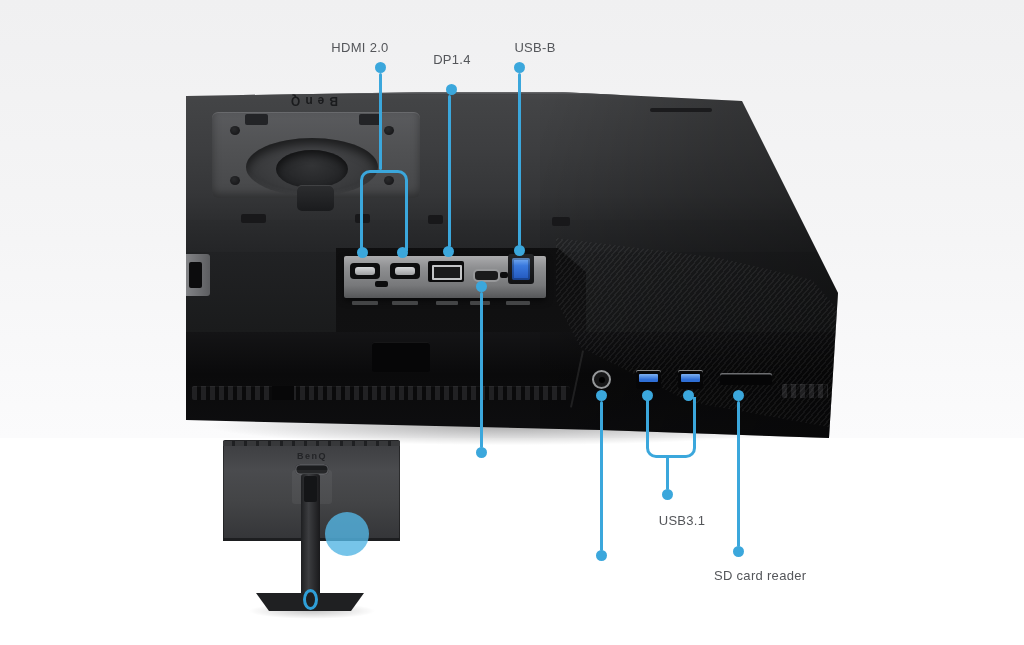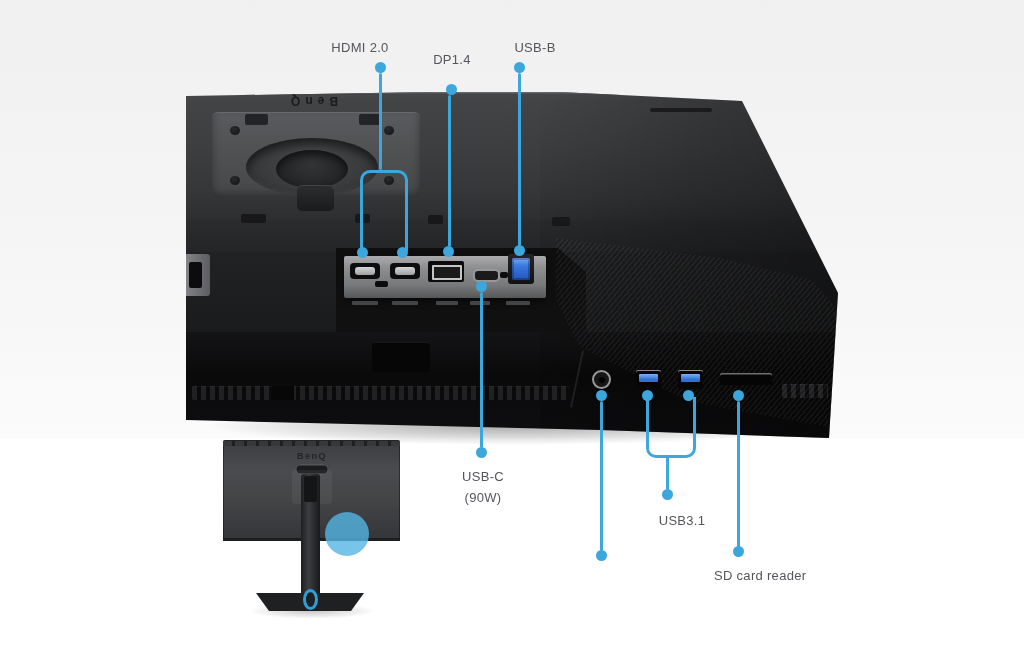--- a/index.html
+++ b/index.html
@@ -213,24 +213,20 @@
   <div class="abs dot" style="left:443px;top:246px;"></div>
 
   <div class="abs callout-label center" style="left:485px;top:37px;width:100px;">USB-B</div>
   <div class="abs dot" style="left:514px;top:62px;"></div>
   <div class="abs vline" style="left:518px;top:73px;height:173px;"></div>
   <div class="abs dot" style="left:514px;top:245px;"></div>
 
   <div class="abs dot" style="left:476px;top:281px;"></div>
   <div class="abs vline" style="left:480px;top:292px;height:156px;"></div>
   <div class="abs dot" style="left:476px;top:447px;"></div>
-  <div class="abs callout-label center" style="left:433px;top:466px;width:100px;">
-    <div>USB-C</div>
-    <div>(90W)</div>
-  </div>
 
   <div class="abs dot" style="left:596px;top:390px;"></div>
   <div class="abs vline" style="left:600px;top:401px;height:150px;"></div>
   <div class="abs dot" style="left:596px;top:550px;"></div>
 
   <div class="abs dot" style="left:642px;top:390px;"></div>
   <div class="abs dot" style="left:683px;top:390px;"></div>
   <div class="abs bracket-bottom" style="left:646px;top:397px;width:44px;height:58px;"></div>
   <div class="abs vline" style="left:666px;top:455px;height:35px;"></div>
   <div class="abs dot" style="left:662px;top:489px;"></div>

